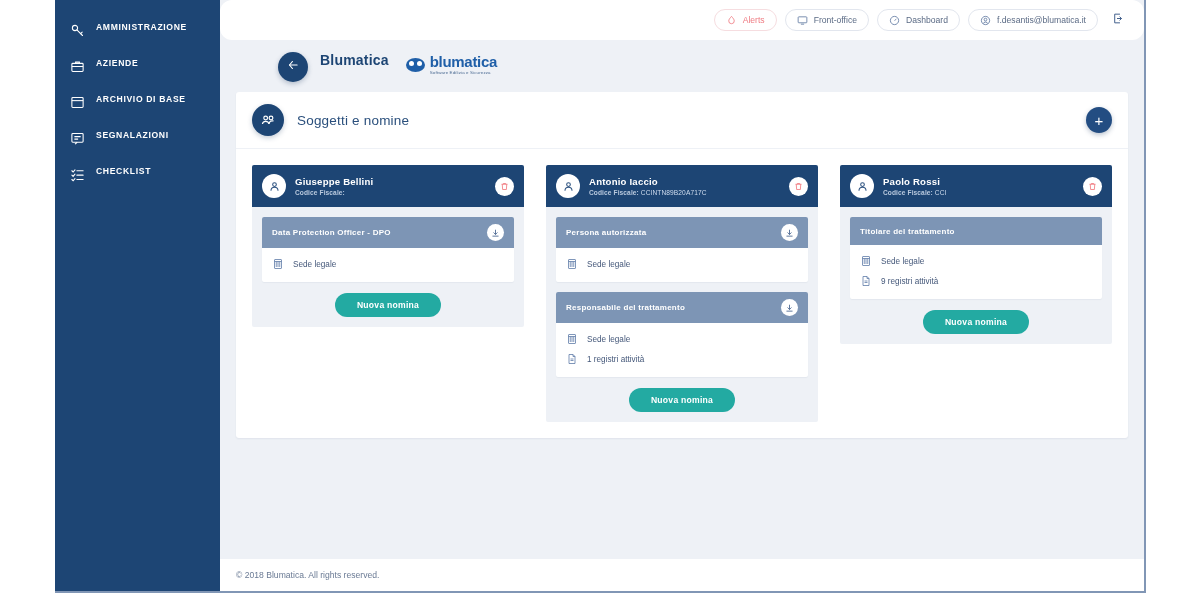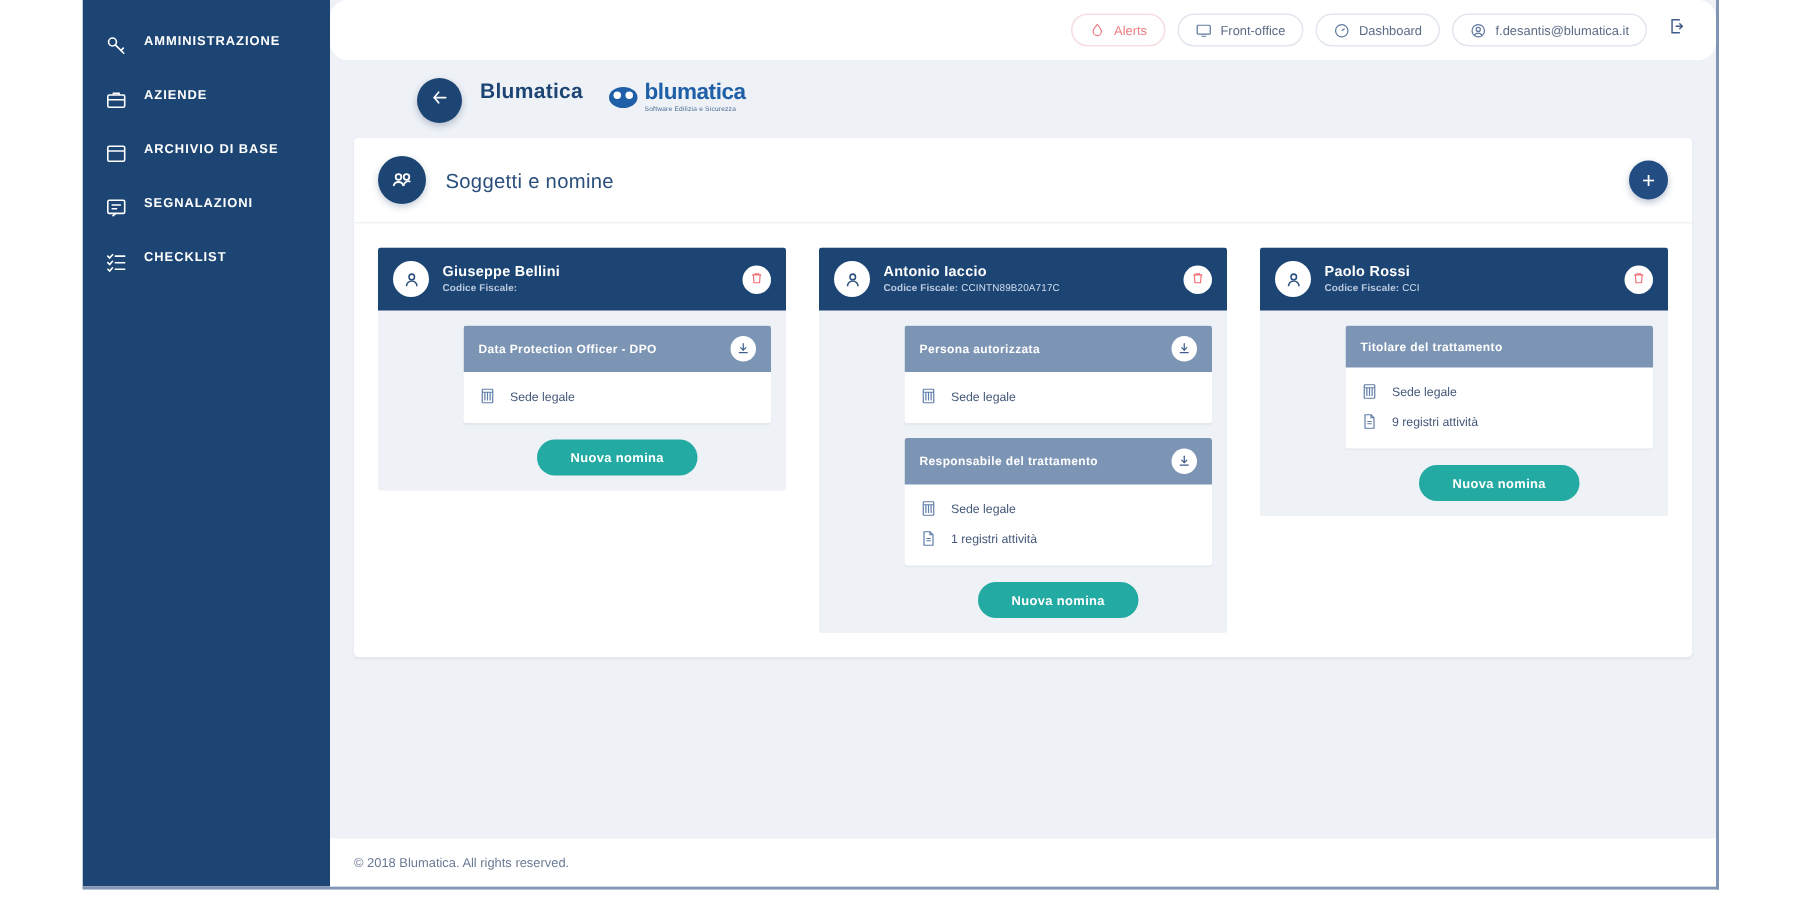--- a/index.html
+++ b/index.html
@@ -197,21 +197,21 @@
   .pc-name { color:#ffffff; font-size:9.6px; font-weight:bold; letter-spacing:.2px; }
   .pc-cf { font-size:6.6px; color:#b9c9de; font-weight:bold; letter-spacing:.1px; white-space:nowrap; }
   .pc-cf .cf-val { font-weight: normal; color:#cfdcee; }
   .pc-trash {
     margin-left:auto; width:19px; height:19px; border-radius:50%;
     background:#fff; display:flex; align-items:center; justify-content:center;
     cursor:pointer; flex:0 0 19px;
   }
   .pc-trash svg { width:9px; height:9px; }
 
-  .pc-body { padding: 10px; display:flex; flex-direction:column; gap:10px;margin-left:47px; }
+  .pc-body { padding: 10px; display:flex; flex-direction:column; gap:10px; }
   .role-block { background:#ffffff; border-radius:2px; overflow:hidden; box-shadow:0 1px 1px rgba(40,60,100,.05); }
   .role-head {
     background: #7d95b5;
     display:flex; align-items:center;
     padding: 7px 10px;
     min-height: 28px;
   }
   .role-title { color:#ffffff; font-size:8px; font-weight:bold; letter-spacing:.25px; }
   .role-dl {
     margin-left:auto; width:17px; height:17px; border-radius:50%;

